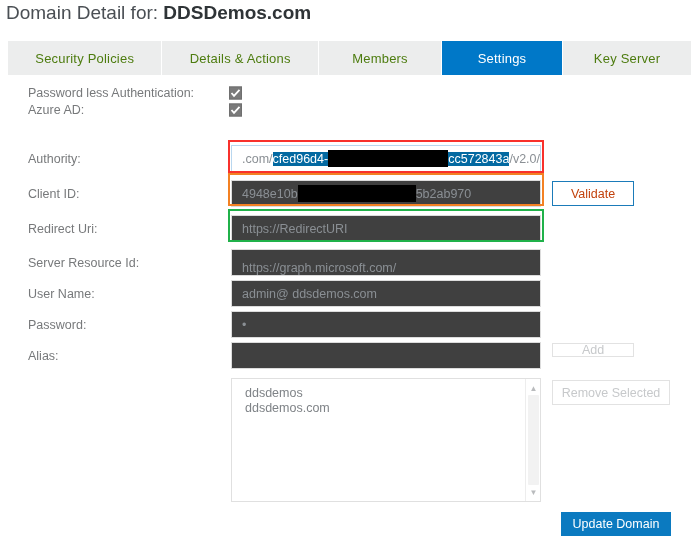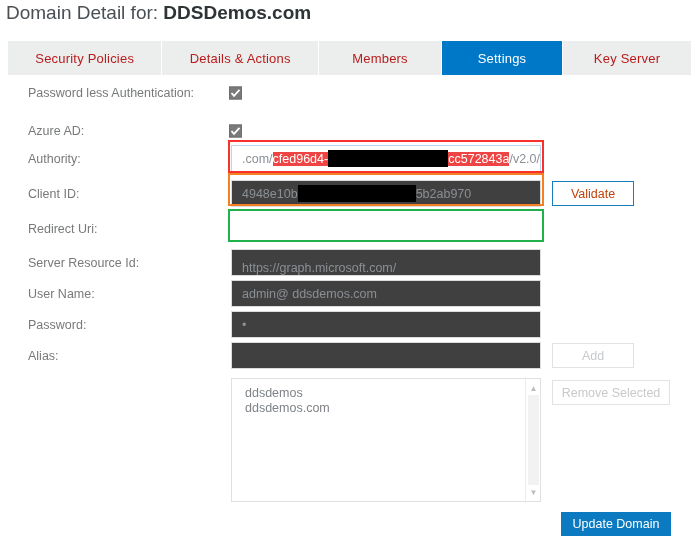--- a/index.html
+++ b/index.html
@@ -40,21 +40,21 @@
     height: 34px;
     display: flex;
     background: #eceded;
   }
   .tab {
     flex: 1 1 auto;
     display: flex;
     align-items: center;
     justify-content: center;
     font-size: 13px;
-    color: #b91c1c;
+    color: #4d7c0f;
     background: #eceded;
     border-right: 1px solid #ffffff;
     letter-spacing: .2px;
     cursor: pointer;
     user-select: none;
   }
   .tab:last-child { border-right: none; }
   .tab.active {
     background: #0078c8;
     color: #ffffff;
@@ -127,21 +127,21 @@
     position: absolute;
     box-sizing: border-box;
     pointer-events: none;
   }
   .hl-red    { border: 2px solid #f8312c; }
   .hl-orange { border: 2px solid #f38123; }
   .hl-green  { border: 2px solid #20b14a; }
 
   
   .sel {
-    background: #ef4444;
+    background: #0369a1;
     color: #ffffff;
   }
   .redact {
     display: inline-block;
     background: #000000;
     color: transparent;
     vertical-align: middle;
   }
   .auth-redact { width: 128px; height: 17px; }
   .cid-redact  { width: 118px; height: 17px; }
@@ -264,21 +264,21 @@
 
   <div class="row" style="top:0px;">
     <span class="lbl">Password less Authentication:</span>
     <span class="cbx">
       <svg width="11" height="11" viewBox="0 0 11 11">
         <path d="M1.5 5.5 L4 8.4 L9.5 2.3" stroke="#ffffff" stroke-width="1.8" fill="none"></path>
       </svg>
     </span>
   </div>
 
-  <div class="row" style="top:38px;">
+  <div class="row" style="top:17px;">
     <span class="lbl">Azure AD:</span>
     <span class="cbx">
       <svg width="11" height="11" viewBox="0 0 11 11">
         <path d="M1.5 5.5 L4 8.4 L9.5 2.3" stroke="#ffffff" stroke-width="1.8" fill="none"></path>
       </svg>
     </span>
   </div>
 
   <div class="row" style="top:66px;text-decoration:underline;">
     <span class="lbl">Authority:</span>
@@ -298,20 +298,23 @@
         <span class="redact cid-redact"></span>
         <span>5b2ab970</span>
     </div>
     <div class="btn btn-outline" style="left:552px; top:2px; width:82px; height:25px;">
       <span>Validate</span>
     </div>
   </div>
 
   <div class="row" style="top:136px;">
     <span class="lbl">Redirect Uri:</span>
+    <div class="field" style="top:1px;">
+      <span>https://RedirectURI</span>
+    </div>
   </div>
 
   <div class="row" style="top:170px;">
     <span class="lbl">Server Resource Id:</span>
     <div class="field" style="top:1px;align-items:flex-end;">
       <span>https://graph.microsoft.com/</span>
     </div>
   </div>
 
   <div class="row" style="top:201px;">
@@ -326,21 +329,21 @@
     <div class="field" style="top:1px;">
       <span>•</span>
     </div>
   </div>
 
   <div class="row" style="top:263px;">
     <span class="lbl">Alias:</span>
     <div class="field" style="top:1px;">
       <span></span>
     </div>
-    <div class="btn btn-disabled" style="left:552px; top:2px; width:82px; height:25px;">
+    <div class="btn btn-disabled" style="left:552px; top:2px; width:82px; height:14px;">
       <span>Add</span>
     </div>
   </div>
 
 </div>
 
 <div class="hl hl-red" style="left:228px; top:140px; width:316px; height:33px;"></div>
 <div class="hl hl-orange" style="left:228px; top:173px; width:316px; height:33px;"></div>
 <div class="hl hl-green" style="left:228px; top:209px; width:316px; height:33px;"></div>
 

